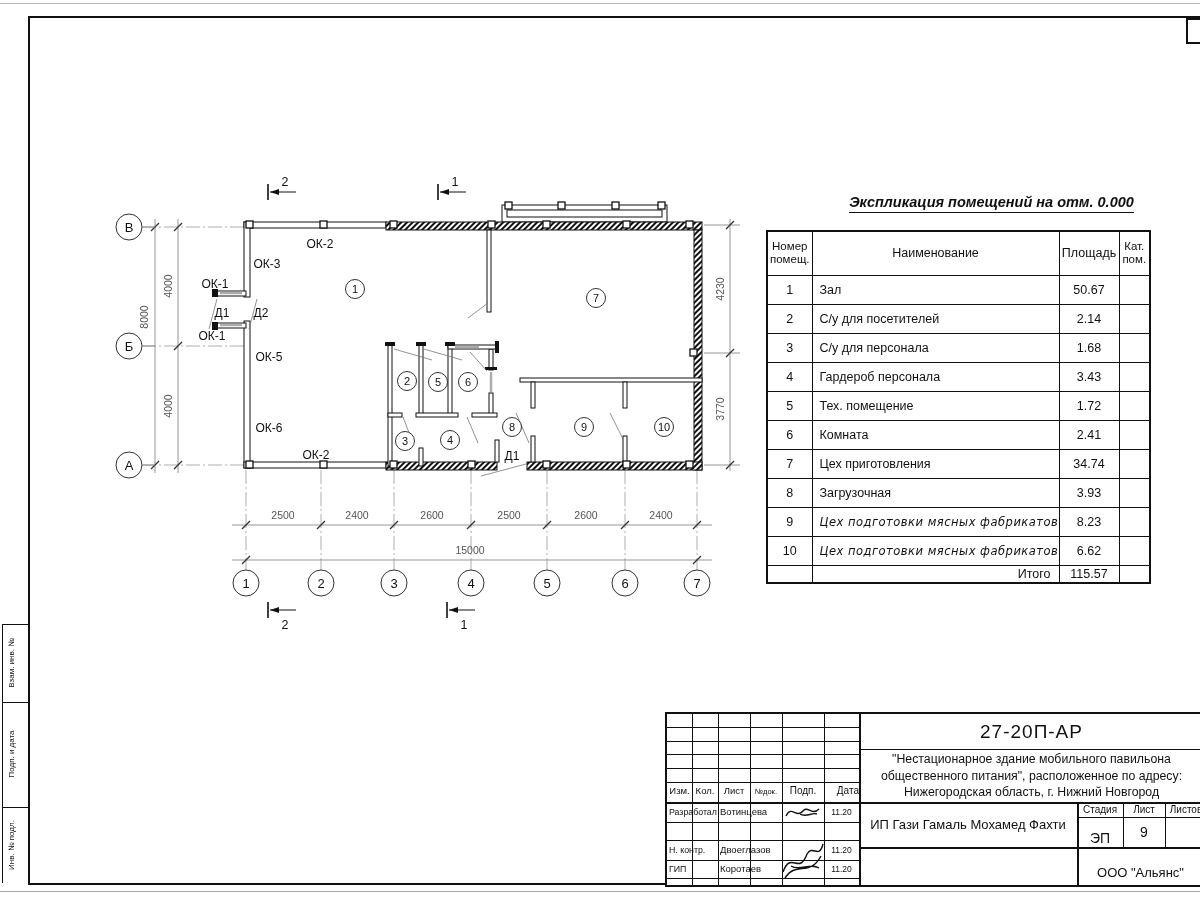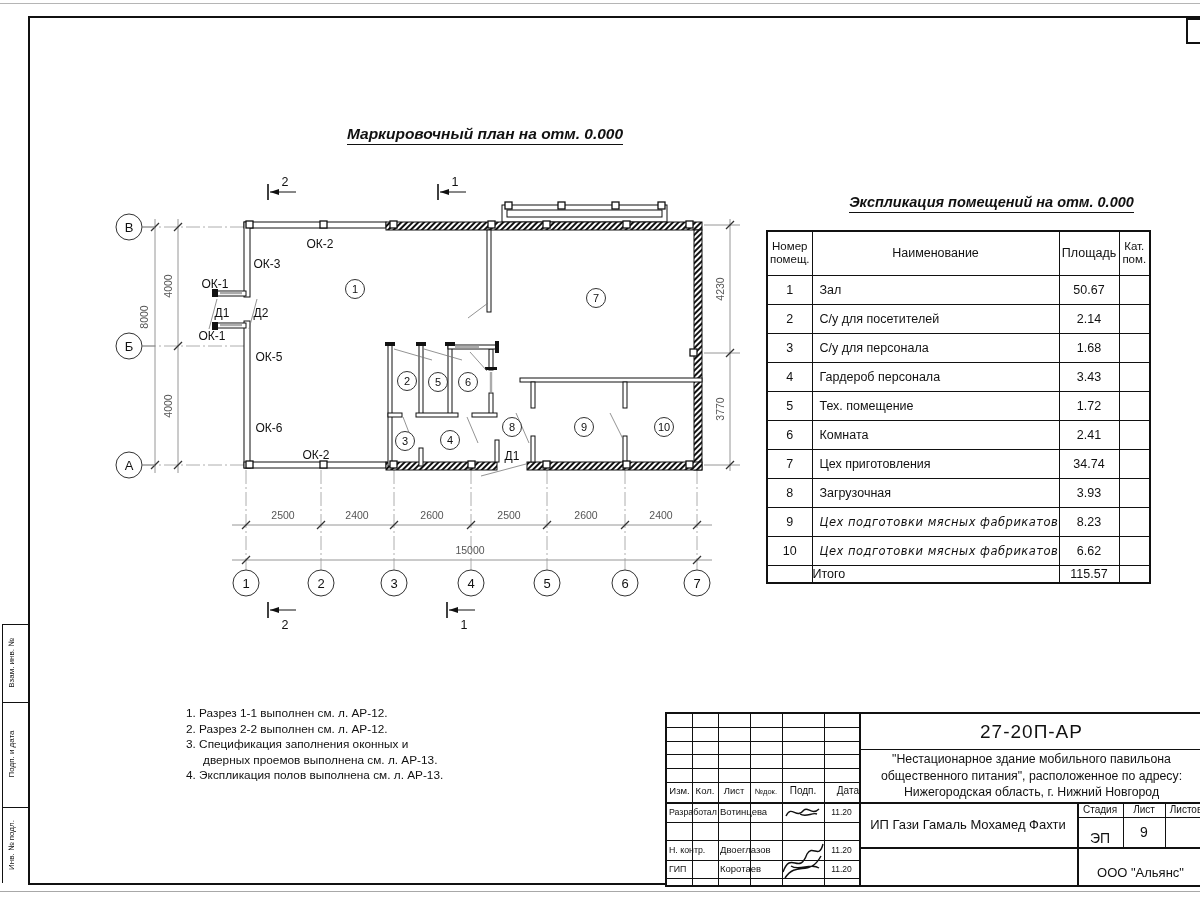--- a/index.html
+++ b/index.html
@@ -19,21 +19,21 @@
   
   .sched{position:absolute;left:766px;top:230px;border-collapse:collapse;table-layout:fixed;padding-left:12px;}
   .sched td,.sched th{border:1px solid #111;font-weight:normal;overflow:hidden;}
   .sched{border:2px solid #111;}
   .sched th{font-size:11.5px;line-height:13px;}
   .sched td{font-size:12.5px;height:28px;padding:0;}
   .sched .c{text-align:center;}
   .sched .nm{text-align:left;padding-left:7px;}
   .sched .gost{font-family:"DejaVu Sans",sans-serif;font-style:italic;font-size:11.5px;letter-spacing:0.5px;}
   .sched .total td{height:16px;}
-  .sched .tot-lbl{text-align:left;padding-right:8px;font-size:12.5px;}
+  .sched .tot-lbl{text-align:right;padding-right:8px;font-size:12.5px;}
   
   .notes{position:absolute;left:186px;top:706px;width:262px;font-size:11.8px;line-height:15.6px;}
   .notes div{text-indent:-17px;padding-left:17px;}
   
   .tb{position:absolute;left:665px;top:712px;width:537px;height:171px;border:2px solid #111;background:#fff;}
   .tb .vl,.tb .vl2,.tb .hl,.tb .hl2{position:absolute;background:#111;}
   .tb .vl{width:1px;} .tb .vl2{width:2px;}
   .tb .hl{height:1px;} .tb .hl2{height:2px;}
   .tb .t{position:absolute;font-size:10px;text-align:center;}
   .tb .doccode{font-size:19px;letter-spacing:1px;line-height:33px;}
@@ -278,23 +278,20 @@
       <text x="222" y="317">Д1</text>
       <text x="261" y="317">Д2</text>
       <text x="212" y="340">ОК-1</text>
       <text x="269" y="361">ОК-5</text>
       <text x="269" y="432">ОК-6</text>
       <text x="316" y="459">ОК-2</text>
       <text x="512" y="460">Д1</text>
     </g>
   </svg>
 
-  <div class="plan-title">
-    <span>Маркировочный план на отм. 0.000</span>
-  </div>
 
   <div class="tbl-title">
     <span>Экспликация помещений на отм. 0.000</span>
   </div>
 
   <table class="sched">
     <colgroup>
         <col style="width:45px">
         <col style="width:247px">
         <col style="width:60px">
@@ -373,26 +370,20 @@
     <tfoot>
       <tr class="total">
         <td></td>
         <td class="tot-lbl">Итого</td>
         <td class="c">115.57</td>
         <td></td>
       </tr>
     </tfoot>
   </table>
 
-  <div class="notes" id="notesList">
-      <div>1. Разрез 1-1 выполнен см. л. АР-12.</div>
-      <div>2. Разрез 2-2 выполнен см. л. АР-12.</div>
-      <div>3. Спецификация заполнения оконных и дверных проемов выполнена см. л. АР-13.</div>
-      <div>4. Экспликация полов выполнена см. л. АР-13.</div>
-    </div>
 
   <div class="tb" id="titleBlock">
 
     <div class="vl" style="left:25px;top:0;height:171px;"></div>
     <div class="vl" style="left:51px;top:0;height:171px;"></div>
     <div class="vl" style="left:83px;top:0;height:171px;"></div>
     <div class="vl" style="left:115px;top:0;height:171px;"></div>
     <div class="vl" style="left:157px;top:0;height:171px;"></div>
     <div class="vl2" style="left:192px;top:0;height:171px;"></div>
     <div class="vl2" style="left:410px;top:88px;height:83px;"></div>

